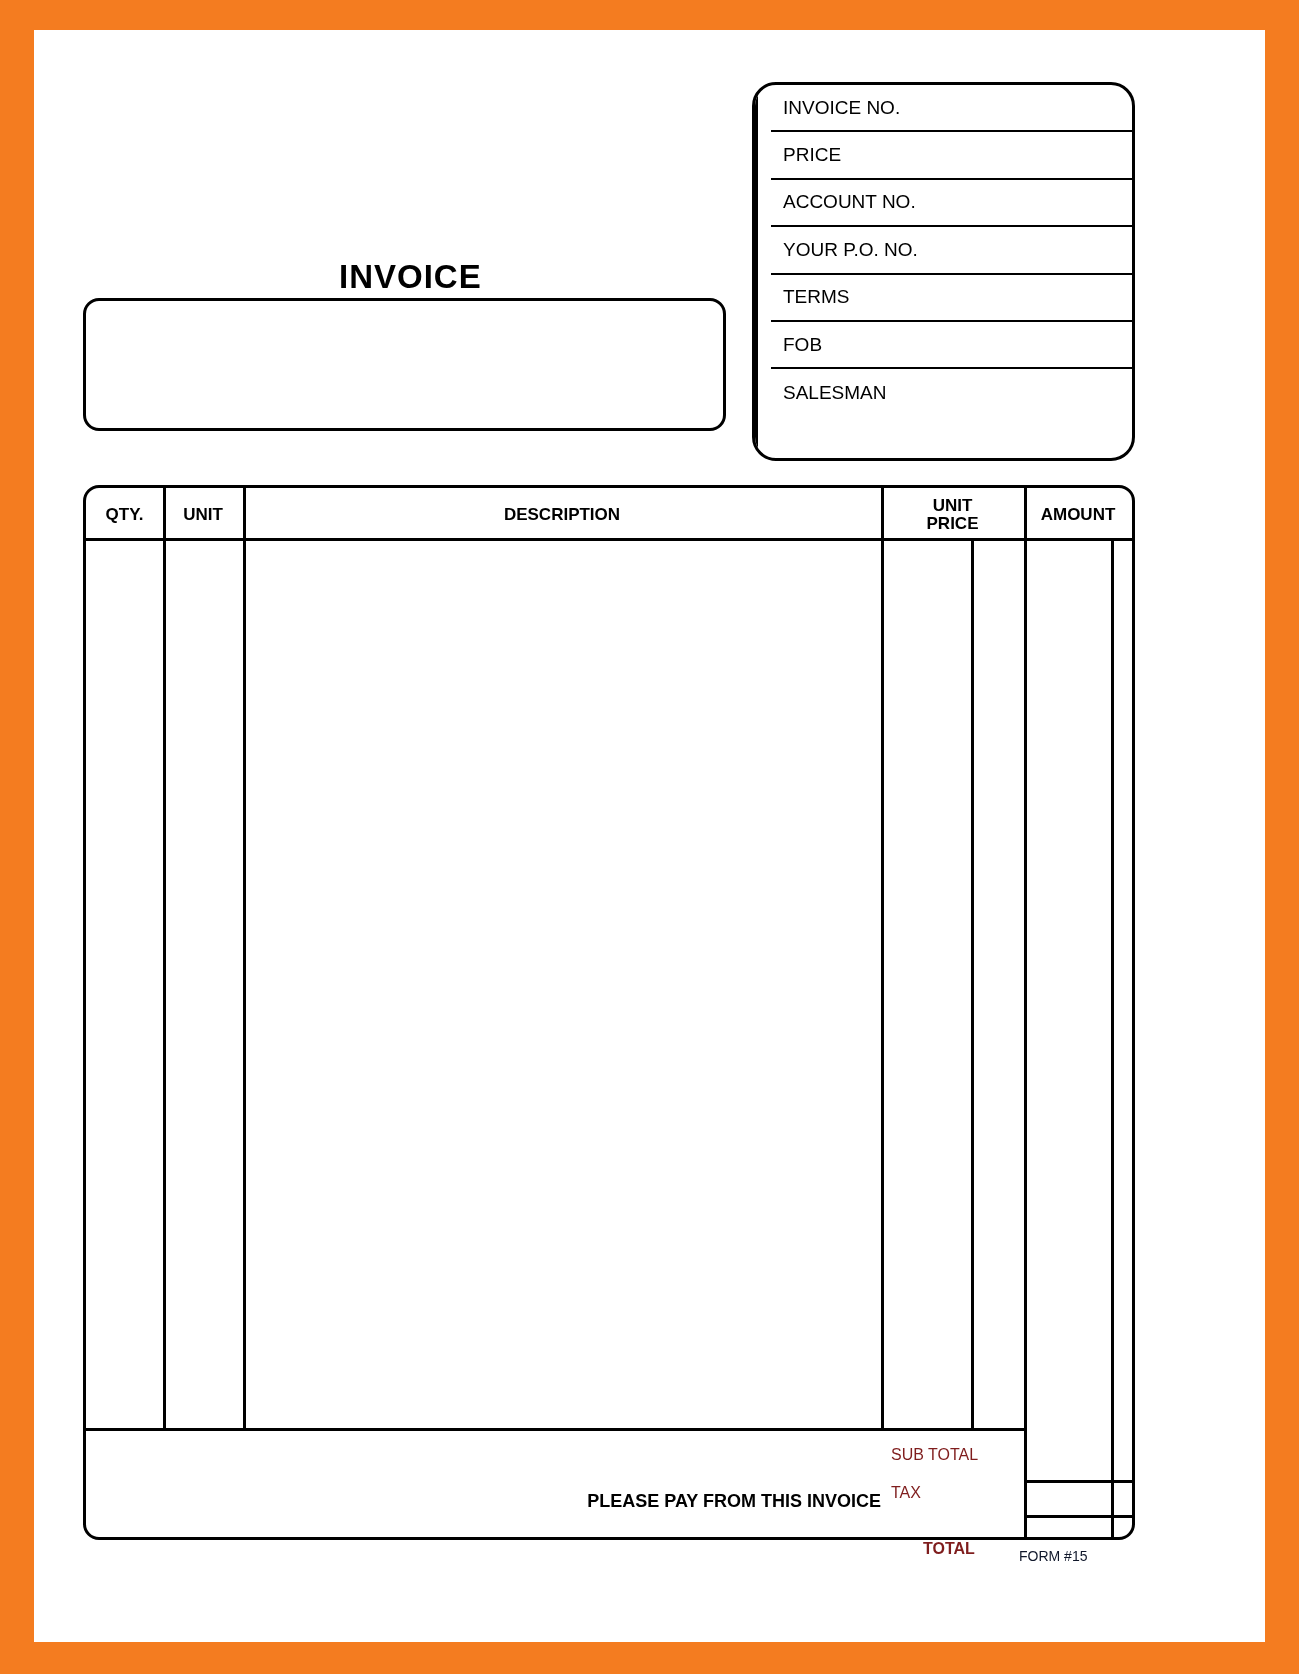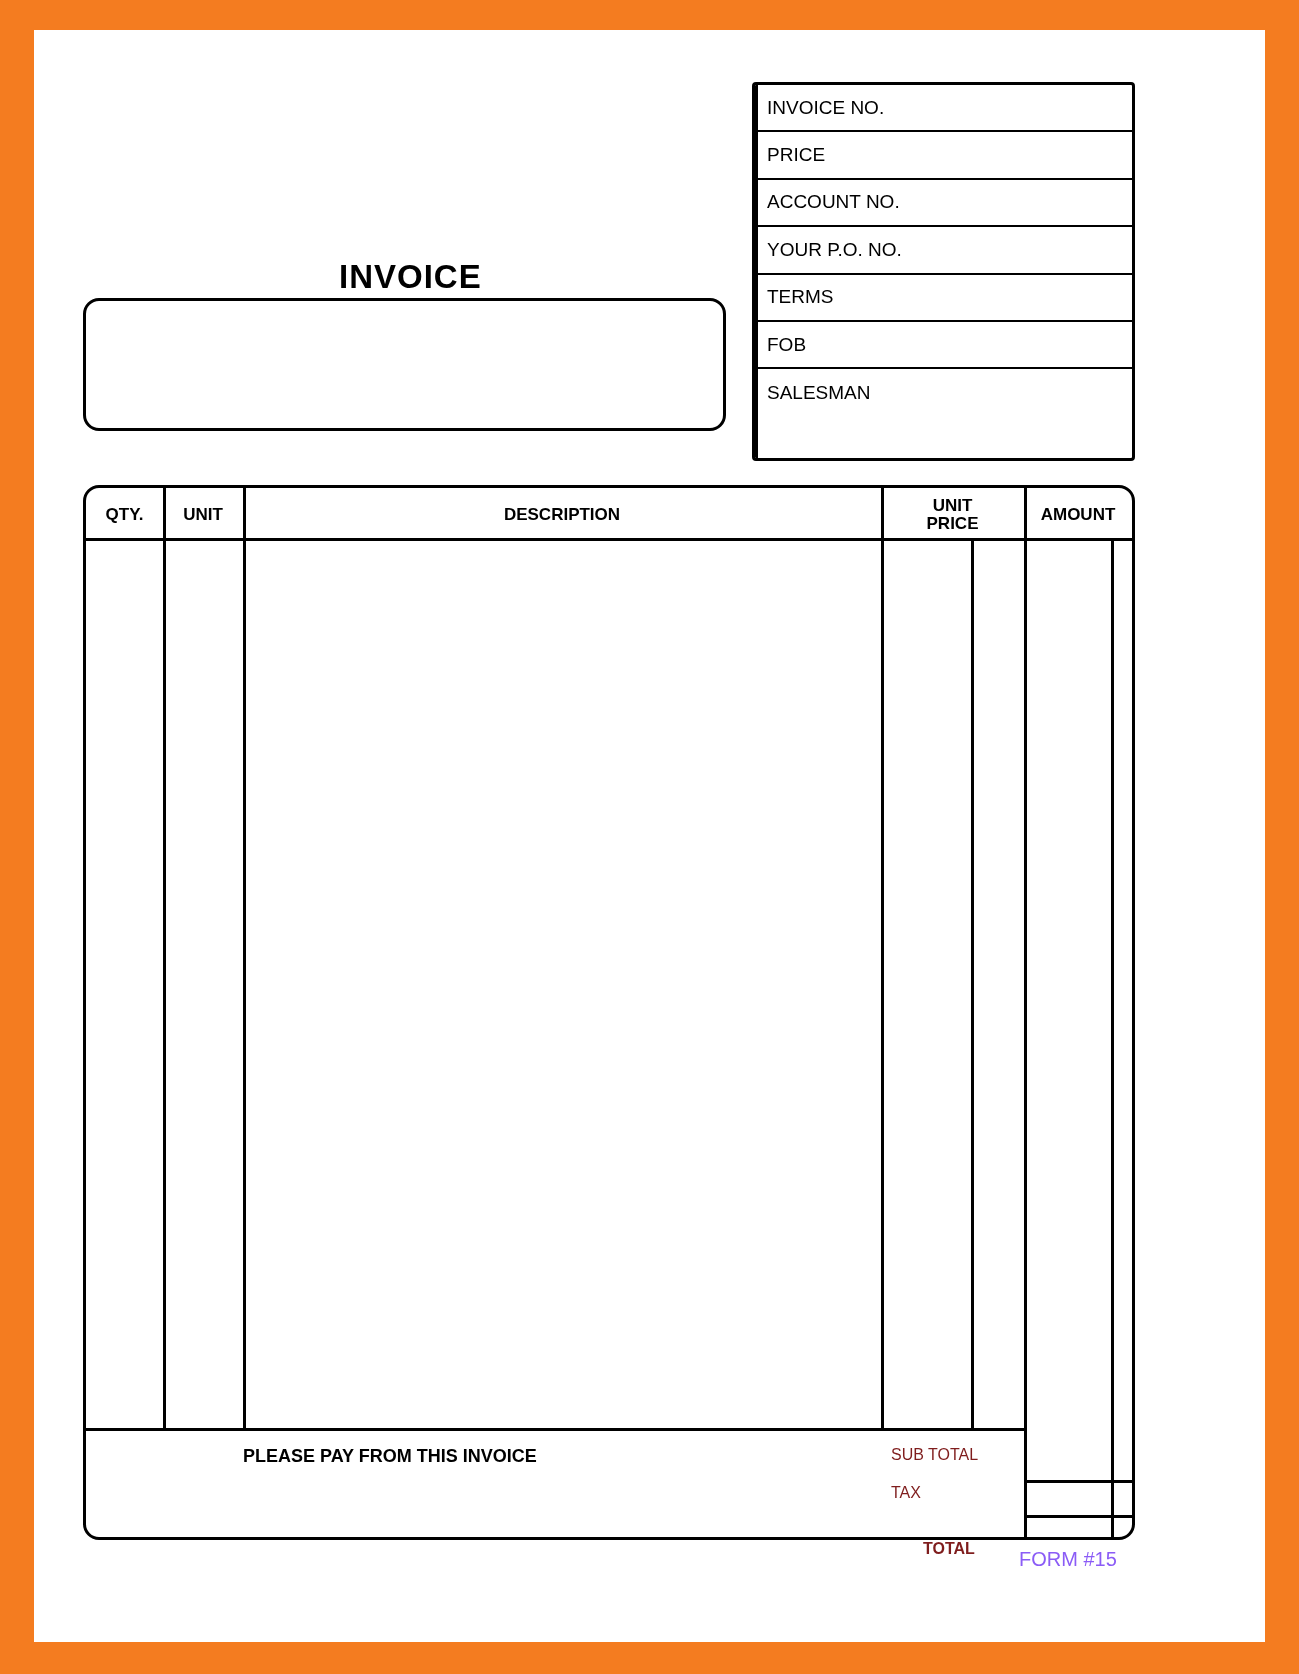--- a/index.html
+++ b/index.html
@@ -60,23 +60,24 @@
   }
 
   
   .meta-box {
     position: absolute;
     left: 718px;
     top: 52px;
     width: 383px;
     height: 379px;
     border: 3px solid #000;
-    border-radius: 4px;
+    border-radius: 24px;
     box-sizing: border-box;
     overflow: hidden;
+    padding-left: 16px;
   }
   .meta-row {
     position: relative;
     height: 47.4px;
     box-sizing: border-box;
     border-bottom: 2px solid #000;
     display: flex;
     align-items: center;
   }
   .meta-row:last-child { border-bottom: none; }
@@ -139,35 +140,36 @@
     height: 3px;
     background: #000;
   }
 
   
   .pay-note {
     position: absolute;
     font-size: 18px;
     font-weight: bold;
     color: #000;
-    text-align: left;
+    text-align: right;
+    margin-top: 45px;
   }
   .total-label {
     position: absolute;
     font-size: 16px;
     color: #7f1d1d;
   }
   .total-label.bold { font-weight: bold; }
 
   .form-no {
     position: absolute;
     left: 985px;
     top: 1518px;
-    font-size: 20px;
-    color: #8b5cf6;
+    font-size: 14px;
+    color: #0f172a;
   }
 </style>
 </head>
 <body>
 
 <div class="page-frame"></div>
 
 <div class="sheet">
 
   <div class="invoice-title">INVOICE</div>

